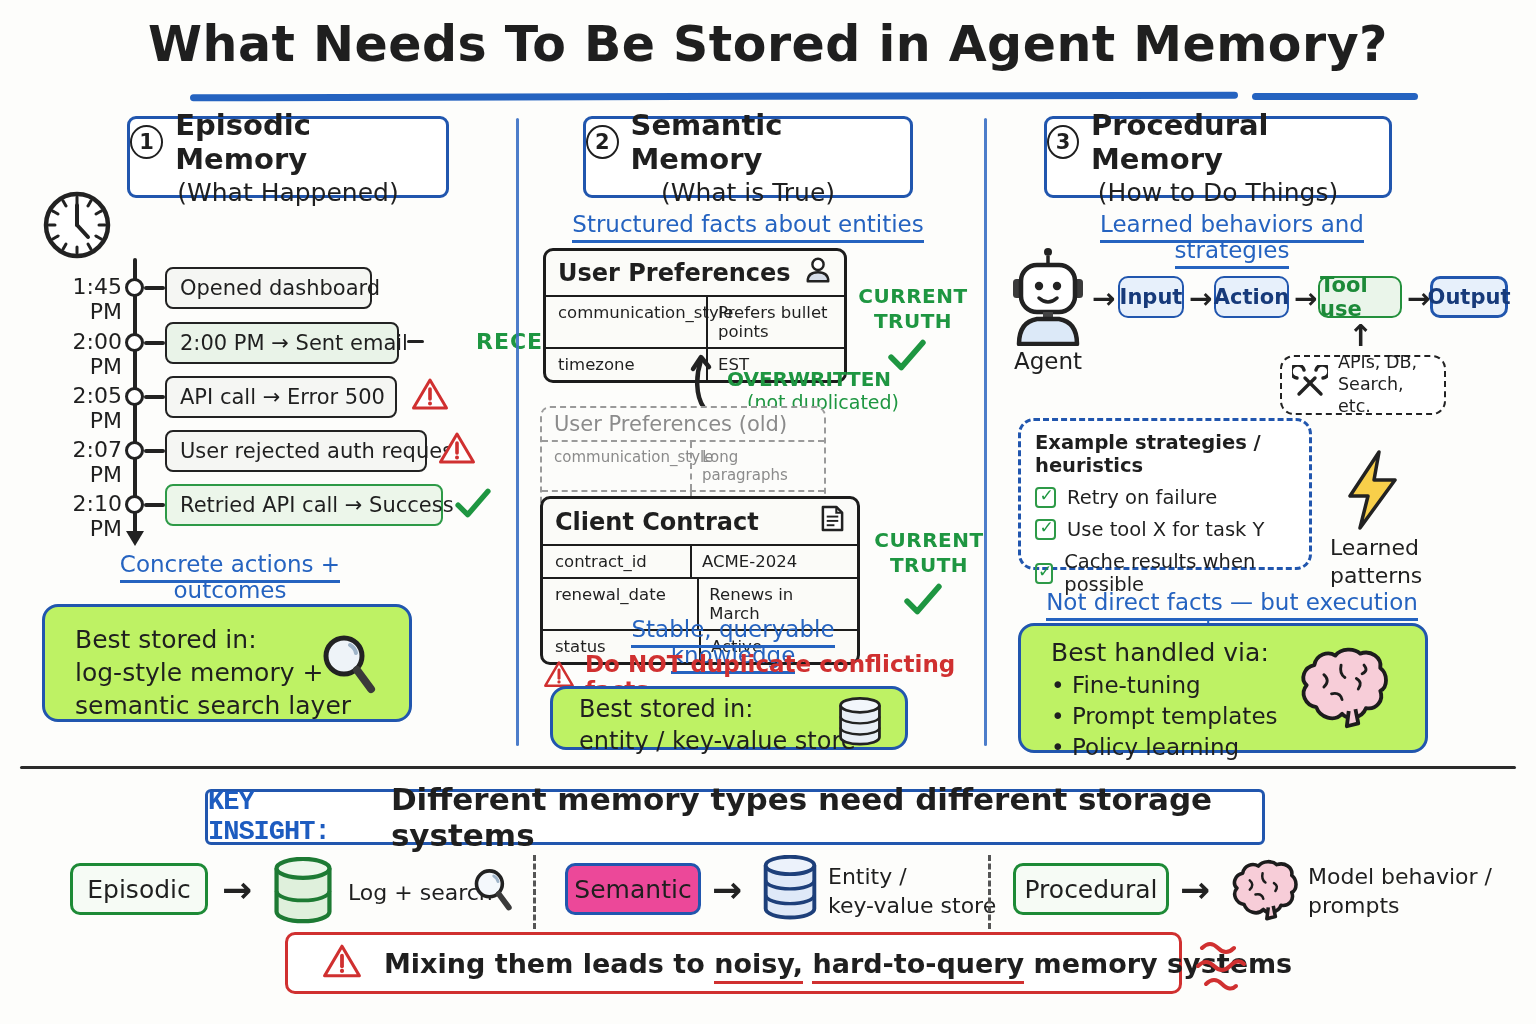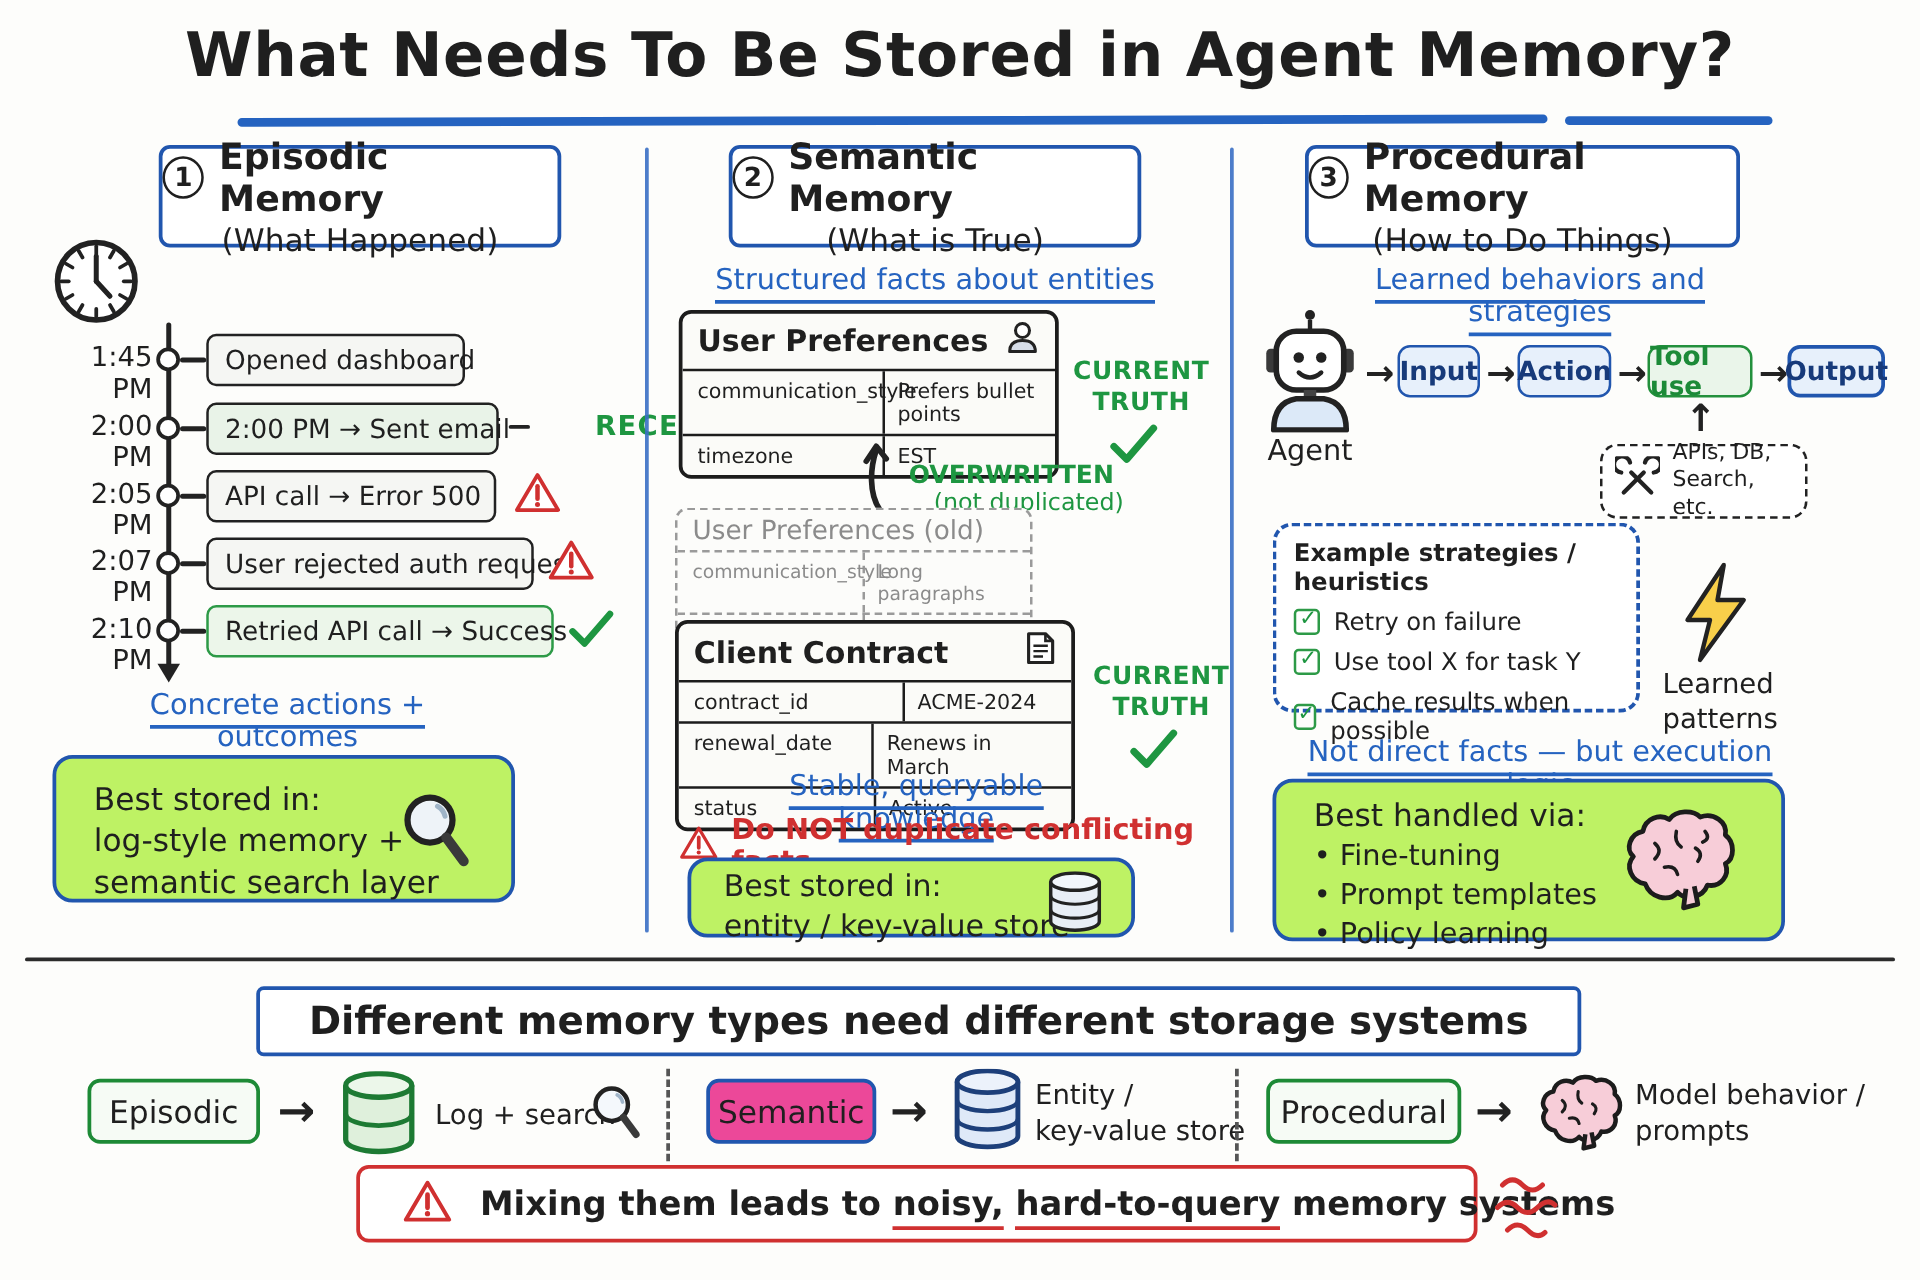--- a/index.html
+++ b/index.html
@@ -291,21 +291,21 @@
           <svg width="25" height="29" viewBox="0 0 26 30">
             <path d="M3,3 L17,3 L23,9 L23,27 L3,27 Z" fill="#fff" stroke="#222" stroke-width="2.6" stroke-linejoin="round"></path>
             <path d="M17,3 L17,9 L23,9" fill="none" stroke="#222" stroke-width="2.2"></path>
             <line x1="7" y1="13" x2="19" y2="13" stroke="#222" stroke-width="2"></line>
             <line x1="7" y1="17.5" x2="19" y2="17.5" stroke="#222" stroke-width="2"></line>
             <line x1="7" y1="22" x2="15" y2="22" stroke="#222" stroke-width="2"></line>
           </svg>
         </span>
       </div>
       <div class="ft-row">
-        <div class="ft-key" style="width:181px;">contract_id</div>
+        <div class="ft-key" style="width:149px;">contract_id</div>
         <div class="ft-val">ACME-2024</div>
       </div>
       <div class="ft-row">
         <div class="ft-key" style="width:158px;">renewal_date</div>
         <div class="ft-val">Renews in March</div>
       </div>
       <div class="ft-row">
         <div class="ft-key" style="width:158px;">status</div>
         <div class="ft-val">Active</div>
       </div>
@@ -470,20 +470,21 @@
           <path d="M38,50 q9,-2 11,6" fill="none" stroke="#1c1c1c" stroke-width="3" stroke-linecap="round"></path>
           <path d="M72,20 q5,6 -2,9" fill="none" stroke="#1c1c1c" stroke-width="3" stroke-linecap="round"></path>
         </svg>
       </span>
     </div>
   </div>
 
   <div class="abs hline" style="left:20px; top:766px; width:1496px;"></div>
 
   <div class="abs key-box" style="left:205px; top:789px; width:1060px; height:56px;">
+    <span class="key-label">KEY INSIGHT:</span>
     <span class="key-text">Different memory types need different storage systems</span>
   </div>
 
   <div class="abs" style="left:0; top:855px; width:1536px; height:80px;">
     <div class="abs chip chip-green" style="left:70px; top:8px; width:138px;">
         <span>Episodic</span>
       </div>
     <span class="abs map-arrow" style="left:222px; top:14px;">→</span>
     <span class="abs" style="left:272px; top:2px;">
       <svg width="62" height="68" viewBox="0 0 64 72">

